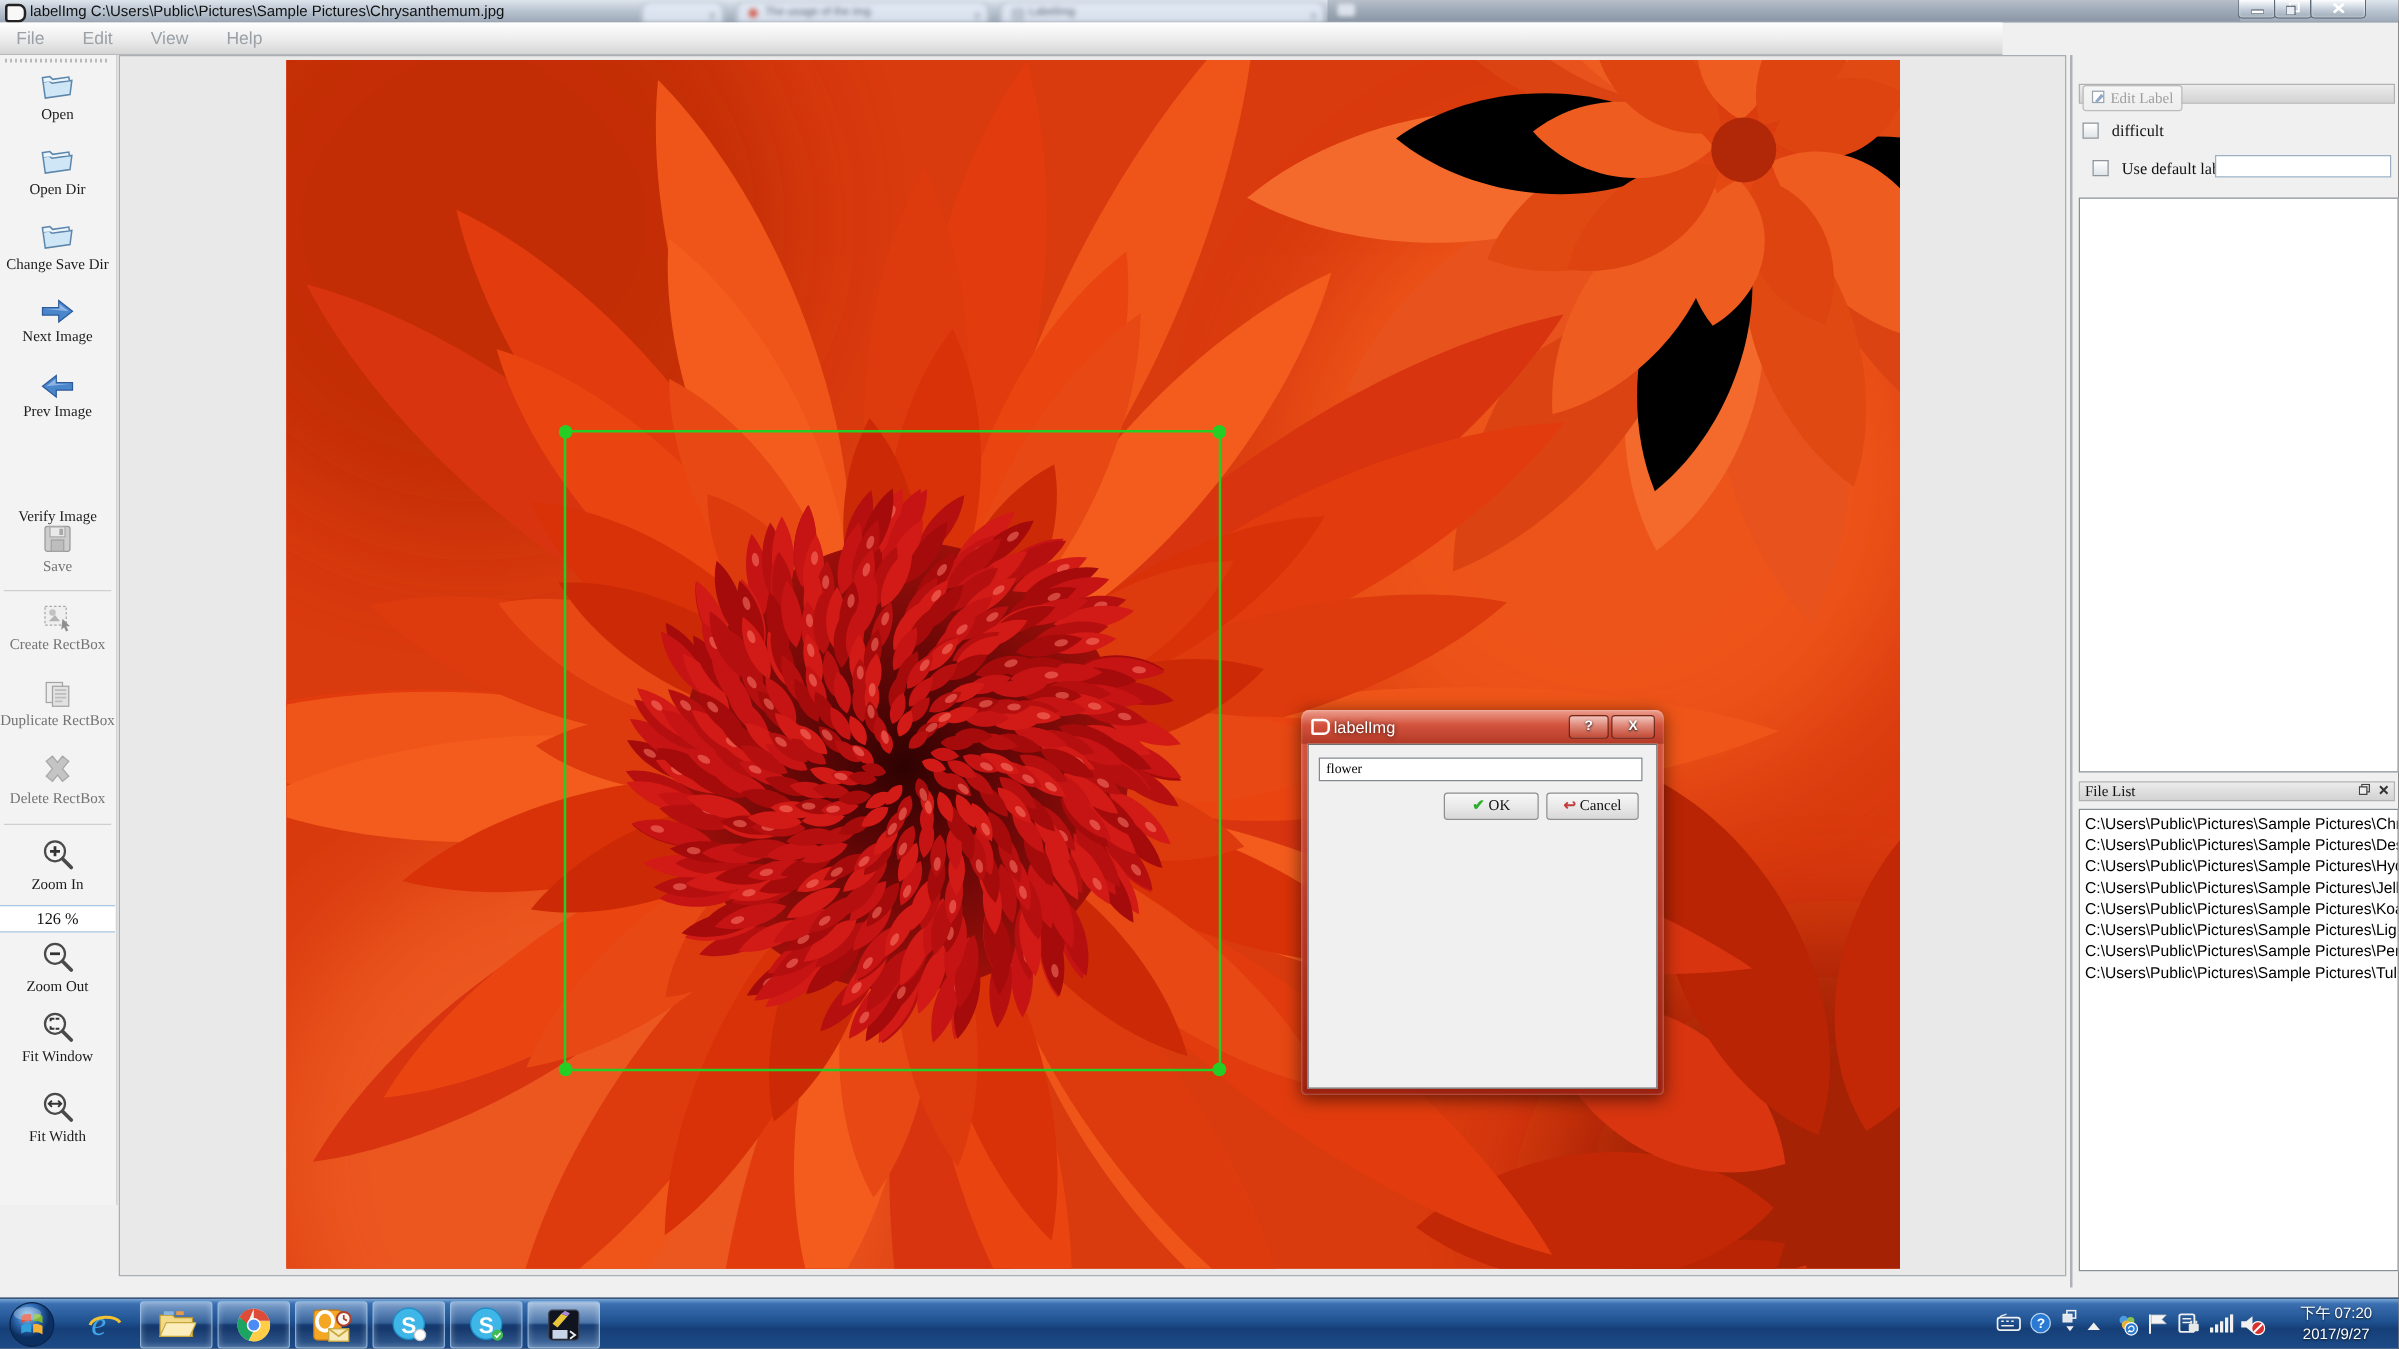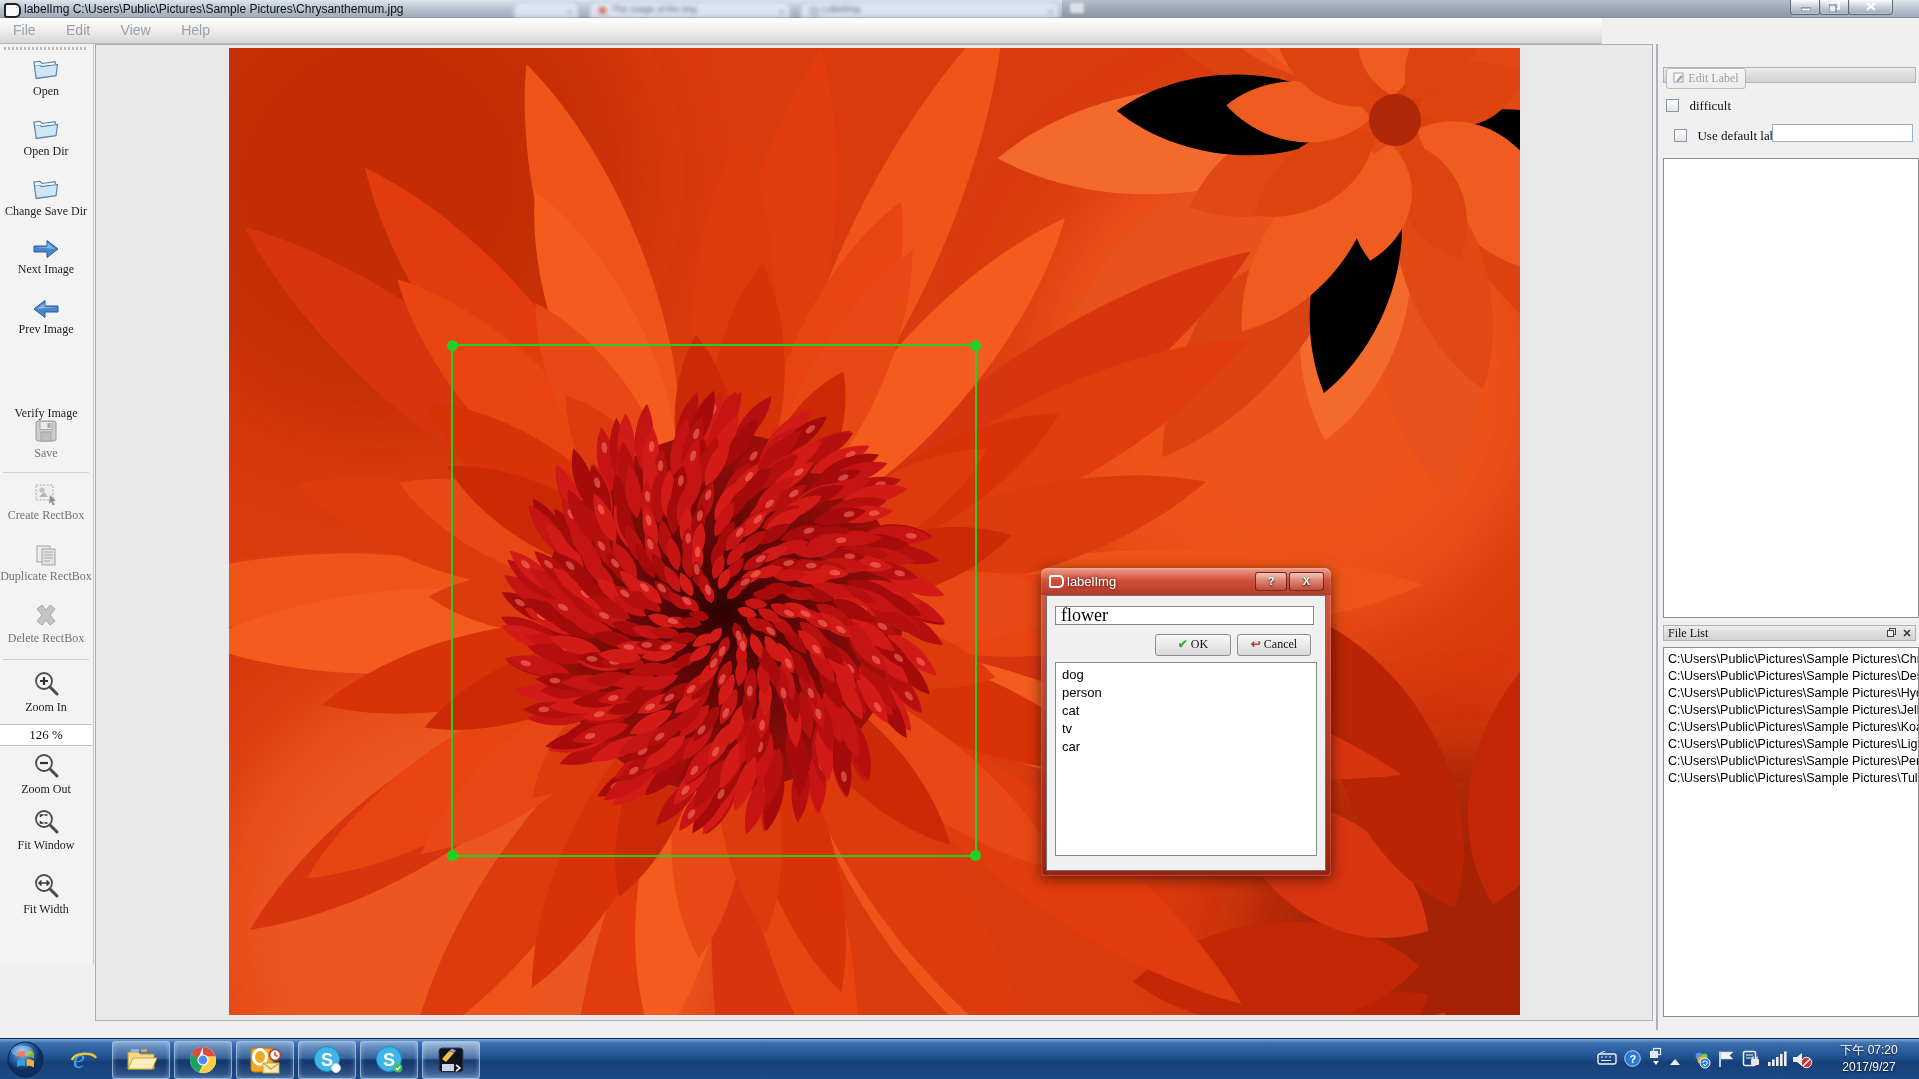--- a/index.html
+++ b/index.html
@@ -78,21 +78,21 @@
     color:#fff;font-size:13px;}
   .dlg-title .tx{position:absolute;left:26px;top:6px;text-shadow:0 0 4px rgba(0,0,0,.8);}
   .dlg-ico{position:absolute;left:8px;top:7px;width:11px;height:9px;border:2px solid #fff;
     border-radius:2px 5px 5px 2px;}
   .dlg-btn{position:absolute;top:4px;height:17px;border:1px solid rgba(90,20,10,.8);border-radius:3px;
     background:linear-gradient(rgba(255,255,255,.55),rgba(200,90,70,.35));color:#fff;
     font-size:11px;font-weight:bold;text-align:center;line-height:16px;text-shadow:0 1px 2px #000;}
   .dlg-body{position:absolute;left:5px;top:27px;right:5px;bottom:5px;background:#f0f0f0;
     border:1px solid #6f6f6f;}
   .dlg-input{position:absolute;left:8px;top:10px;width:252px;height:17px;background:#fff;
-    border:1px solid #828790;font-family:"Liberation Serif",serif;font-size:18px;
+    border:1px solid #828790;font-family:"Liberation Serif",serif;font-size:11px;
     line-height:17px;padding-left:5px;color:#000;}
   .dlg-list{position:absolute;left:8px;top:66px;right:8px;bottom:14px;background:#fff;
     border:1px solid #828790;}
   .dlg-row{height:18px;line-height:18px;font-size:13px;color:#000;padding-left:6px;}
   
   .taskbar{position:absolute;left:0;top:1038px;width:1919px;height:41px;
     background:linear-gradient(#79a7d6 0%,#3a6fb0 10%,#1f5190 45%,#163f78 58%,#1d4c88 100%);
     border-top:1px solid #0a2a55;}
   .tb-btn{position:absolute;top:2px;width:56px;height:36px;border:1px solid rgba(170,205,240,.75);
     border-radius:3px;background:linear-gradient(rgba(255,255,255,.32),rgba(255,255,255,.10) 45%,rgba(0,0,25,.18) 50%,rgba(255,255,255,.10));
@@ -985,27 +985,20 @@
     <div class="dlg-body">
       <div class="dlg-input">flower</div>
       <div class="w7btn" style="position:absolute;left:108px;top:38px;width:74px;height:20px;line-height:19px;">
         <span style="color:#2faf2f;font-weight:bold;">✔</span>
         <span>OK</span>
       </div>
       <div class="w7btn" style="position:absolute;left:190px;top:38px;width:72px;height:20px;line-height:19px;">
         <span style="color:#c43a3a;font-weight:bold;">↩</span>
         <span>Cancel</span>
       </div>
-      <div class="dlg-list">
-        <div class="dlg-row" style="margin-top:3px;">dog</div>
-        <div class="dlg-row">person</div>
-        <div class="dlg-row">cat</div>
-        <div class="dlg-row">tv</div>
-        <div class="dlg-row">car</div>
-      </div>
     </div>
   </div>
 
   <div class="taskbar">
     <div style="position:absolute;left:7px;top:2px;width:37px;height:37px;">
       <svg width="37" height="37" viewBox="0 0 37 37">
         <defs>
             <radialGradient id="orb" cx="40%" cy="30%">
               <stop offset="0%" stop-color="#8ec8f2"></stop>
               <stop offset="55%" stop-color="#2e6ab2"></stop>

